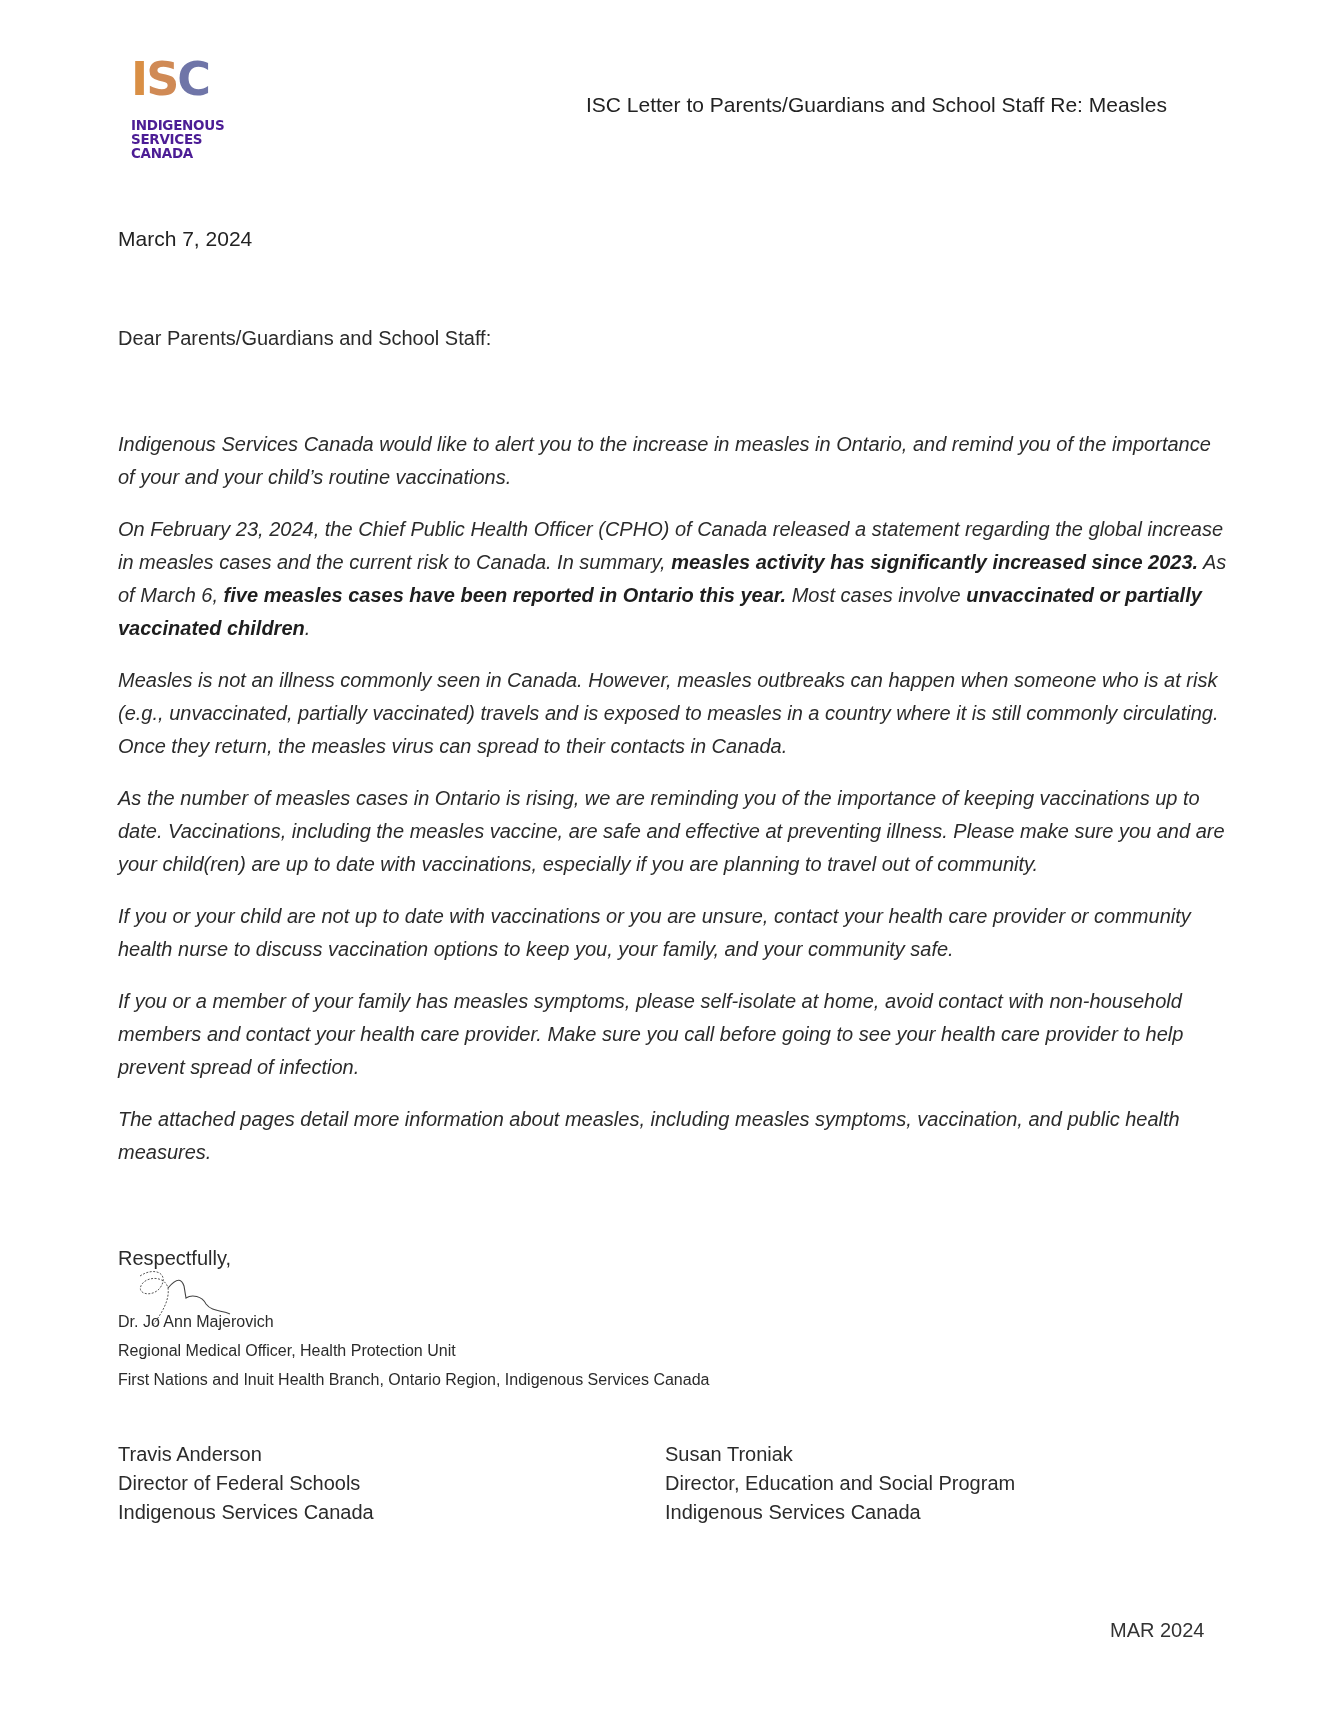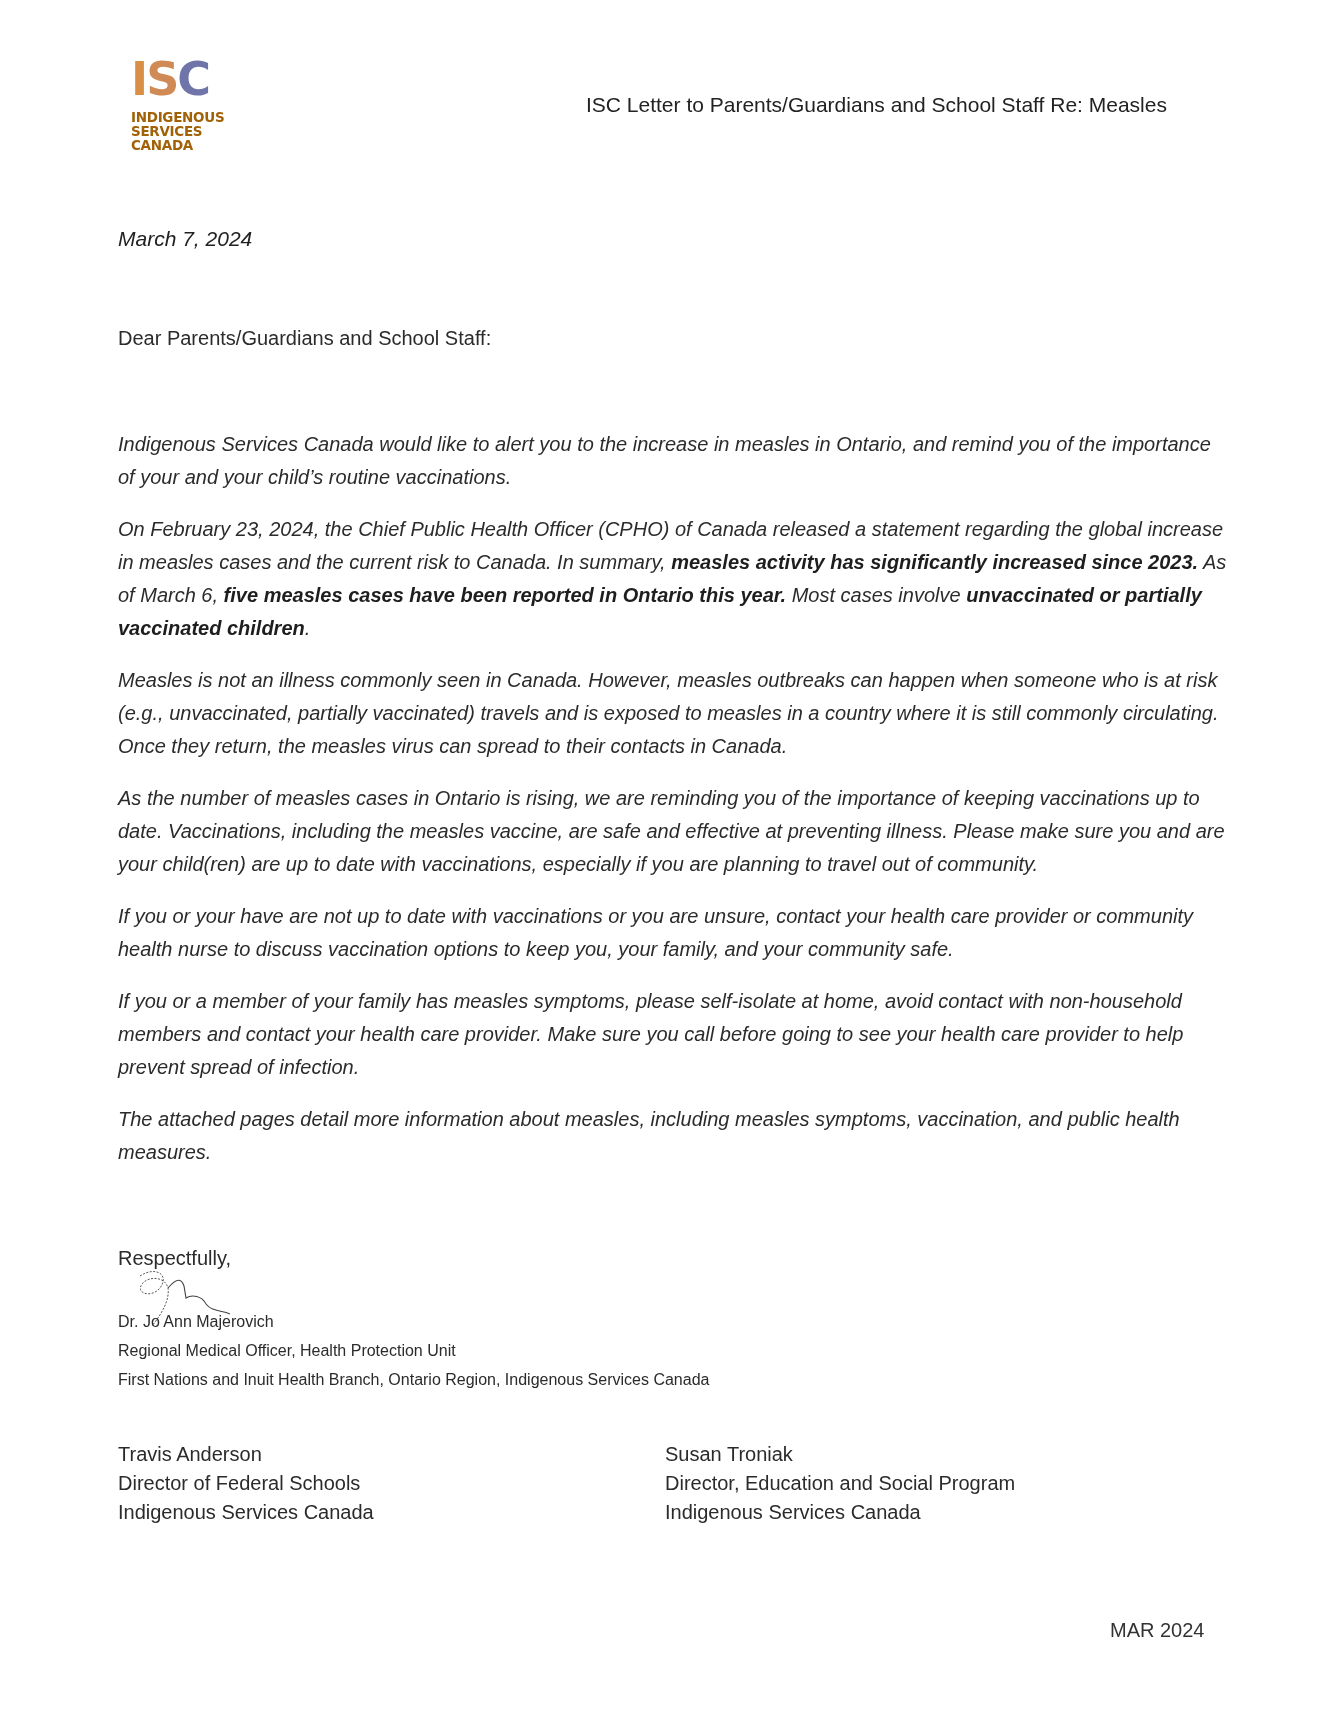--- a/index.html
+++ b/index.html
@@ -1,22 +1,22 @@
 <!DOCTYPE html>
 <html><head>
   <meta charset="utf-8">
   <style>
     html, body { margin: 0; padding: 0; background: #ffffff; }
     body { width: 1335px; height: 1727px; position: relative; font-family: "Liberation Sans", sans-serif; color: #2b2b2b; overflow: hidden; }
     .logo { position: absolute; left: 131px; top: 56px; }
     .logo-isc { display: flex; font-family: "DejaVu Sans", sans-serif; font-weight: bold; font-size: 46px; line-height: 46px; letter-spacing: -2px; }
     .logo-isc span { display: inline-block; }
-    .logo-sub { font-family: "DejaVu Sans", sans-serif; font-weight: bold; font-size: 13.5px; line-height: 14px; color: #a16207; margin-top: 8px; letter-spacing: -0.3px; }
+    .logo-sub { font-family: "DejaVu Sans", sans-serif; font-weight: bold; font-size: 13.5px; line-height: 14px; color: #4c1d95; margin-top: 16px; letter-spacing: -0.3px; }
     .header-title { position: absolute; left: 586px; top: 93px; font-size: 21px; color: #222; }
-    .date { position: absolute; left: 118px; top: 227px; font-size: 21px; color: #222; font-style: italic; }
+    .date { position: absolute; left: 118px; top: 227px; font-size: 21px; color: #222; }
     .greeting { position: absolute; left: 118px; top: 327px; font-size: 20px; }
     .body { position: absolute; left: 118px; top: 428px; width: 1110px; font-size: 20px; line-height: 33px; font-style: italic; }
     .body p { margin: 0 0 19px 0; }
     .body b { font-weight: bold; color: #1e1e1e; }
     .closing { position: absolute; left: 118px; top: 1244px; font-size: 20px; line-height: 28px; }
     .signature { position: absolute; left: 130px; top: 1266px; width: 120px; height: 70px; }
     .sig-block { position: absolute; left: 118px; top: 1307px; font-size: 16px; line-height: 29px; }
     .col { position: absolute; top: 1440px; font-size: 20px; line-height: 29px; }
     .col.left { left: 118px; }
     .col.right { left: 665px; }
@@ -42,21 +42,21 @@
 
 <div class="date">March 7, 2024</div>
 
 <div class="greeting">Dear Parents/Guardians and School Staff:</div>
 
 <div class="body" id="letter-body">
     <p><span>Indigenous Services Canada would like to alert you to the increase in measles in Ontario, and remind you of the importance of your and your child’s routine vaccinations.</span></p>
     <p><span>On February 23, 2024, the Chief Public Health Officer (CPHO) of Canada released a statement regarding the global increase in measles cases and the current risk to Canada. In summary, </span><b>measles activity has significantly increased since 2023.</b><span> As of March 6, </span><b>five measles cases have been reported in Ontario this year.</b><span> Most cases involve </span><b>unvaccinated or partially vaccinated children</b><span>.</span></p>
     <p><span>Measles is not an illness commonly seen in Canada. However, measles outbreaks can happen when someone who is at risk (e.g., unvaccinated, partially vaccinated) travels and is exposed to measles in a country where it is still commonly circulating. Once they return, the measles virus can spread to their contacts in Canada.</span></p>
     <p><span>As the number of measles cases in Ontario is rising, we are reminding you of the importance of keeping vaccinations up to date. Vaccinations, including the measles vaccine, are safe and effective at preventing illness. Please make sure you and are your child(ren) are up to date with vaccinations, especially if you are planning to travel out of community.</span></p>
-    <p><span>If you or your have are not up to date with vaccinations or you are unsure, contact your health care provider or community health nurse to discuss vaccination options to keep you, your family, and your community safe.</span></p>
+    <p><span>If you or your child are not up to date with vaccinations or you are unsure, contact your health care provider or community health nurse to discuss vaccination options to keep you, your family, and your community safe.</span></p>
     <p><span>If you or a member of your family has measles symptoms, please self-isolate at home, avoid contact with non-household members and contact your health care provider. Make sure you call before going to see your health care provider to help prevent spread of infection.</span></p>
     <p><span>The attached pages detail more information about measles, including measles symptoms, vaccination, and public health measures.</span></p>
   </div>
 
 <div class="closing">Respectfully,</div>
 
 <svg class="signature" viewBox="0 0 120 70">
   <path d="M10 10 C 25 0, 40 8, 30 22 C 22 32, 5 28, 12 18 C 18 10, 35 10, 38 22 C 40 35, 30 50, 22 60" fill="none" stroke="#555" stroke-width="1" stroke-dasharray="2 1.5"></path>
   <path d="M38 22 C 48 10, 52 14, 54 20 L 56 32 C 62 28, 72 30, 76 38 C 82 46, 92 44, 100 48" fill="none" stroke="#444" stroke-width="1.1"></path>
 </svg>

